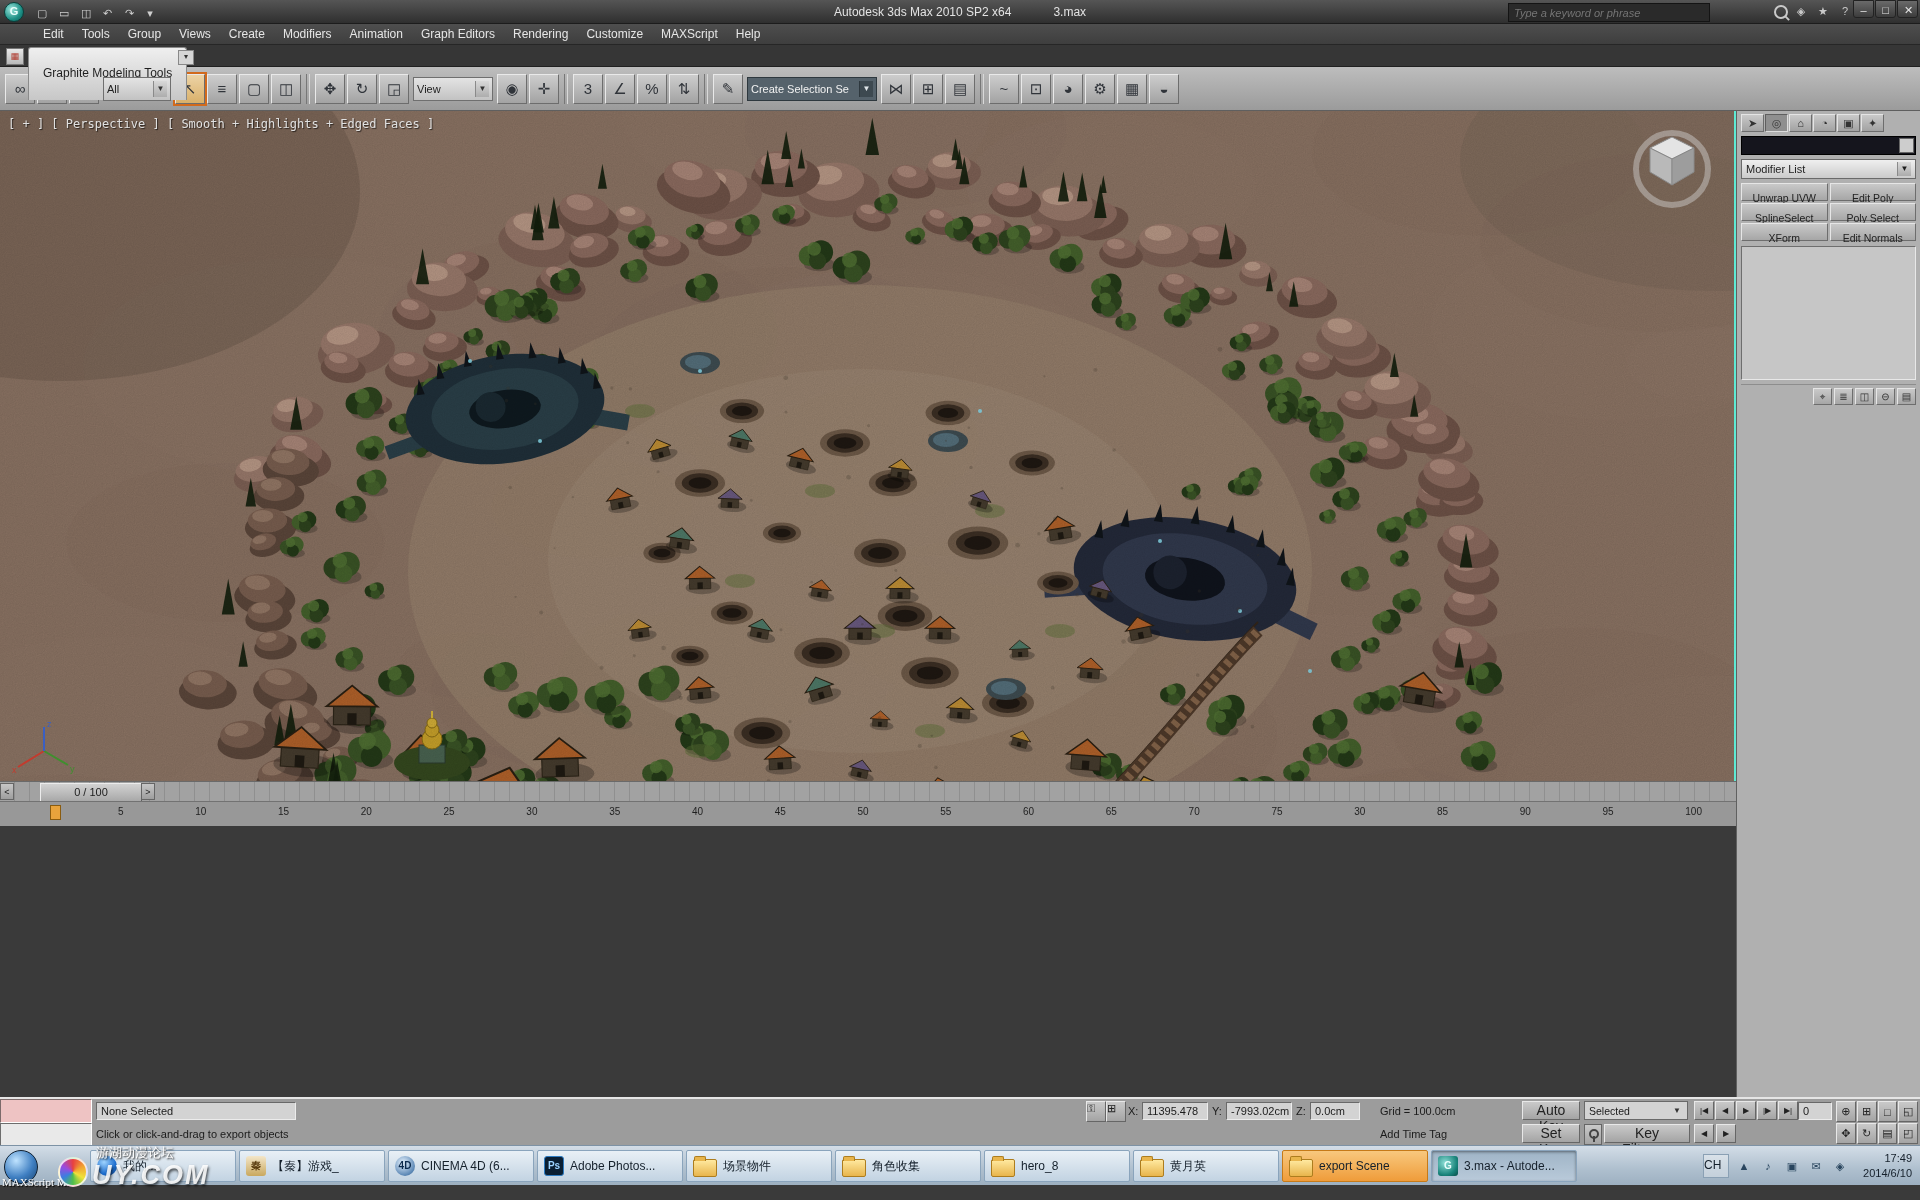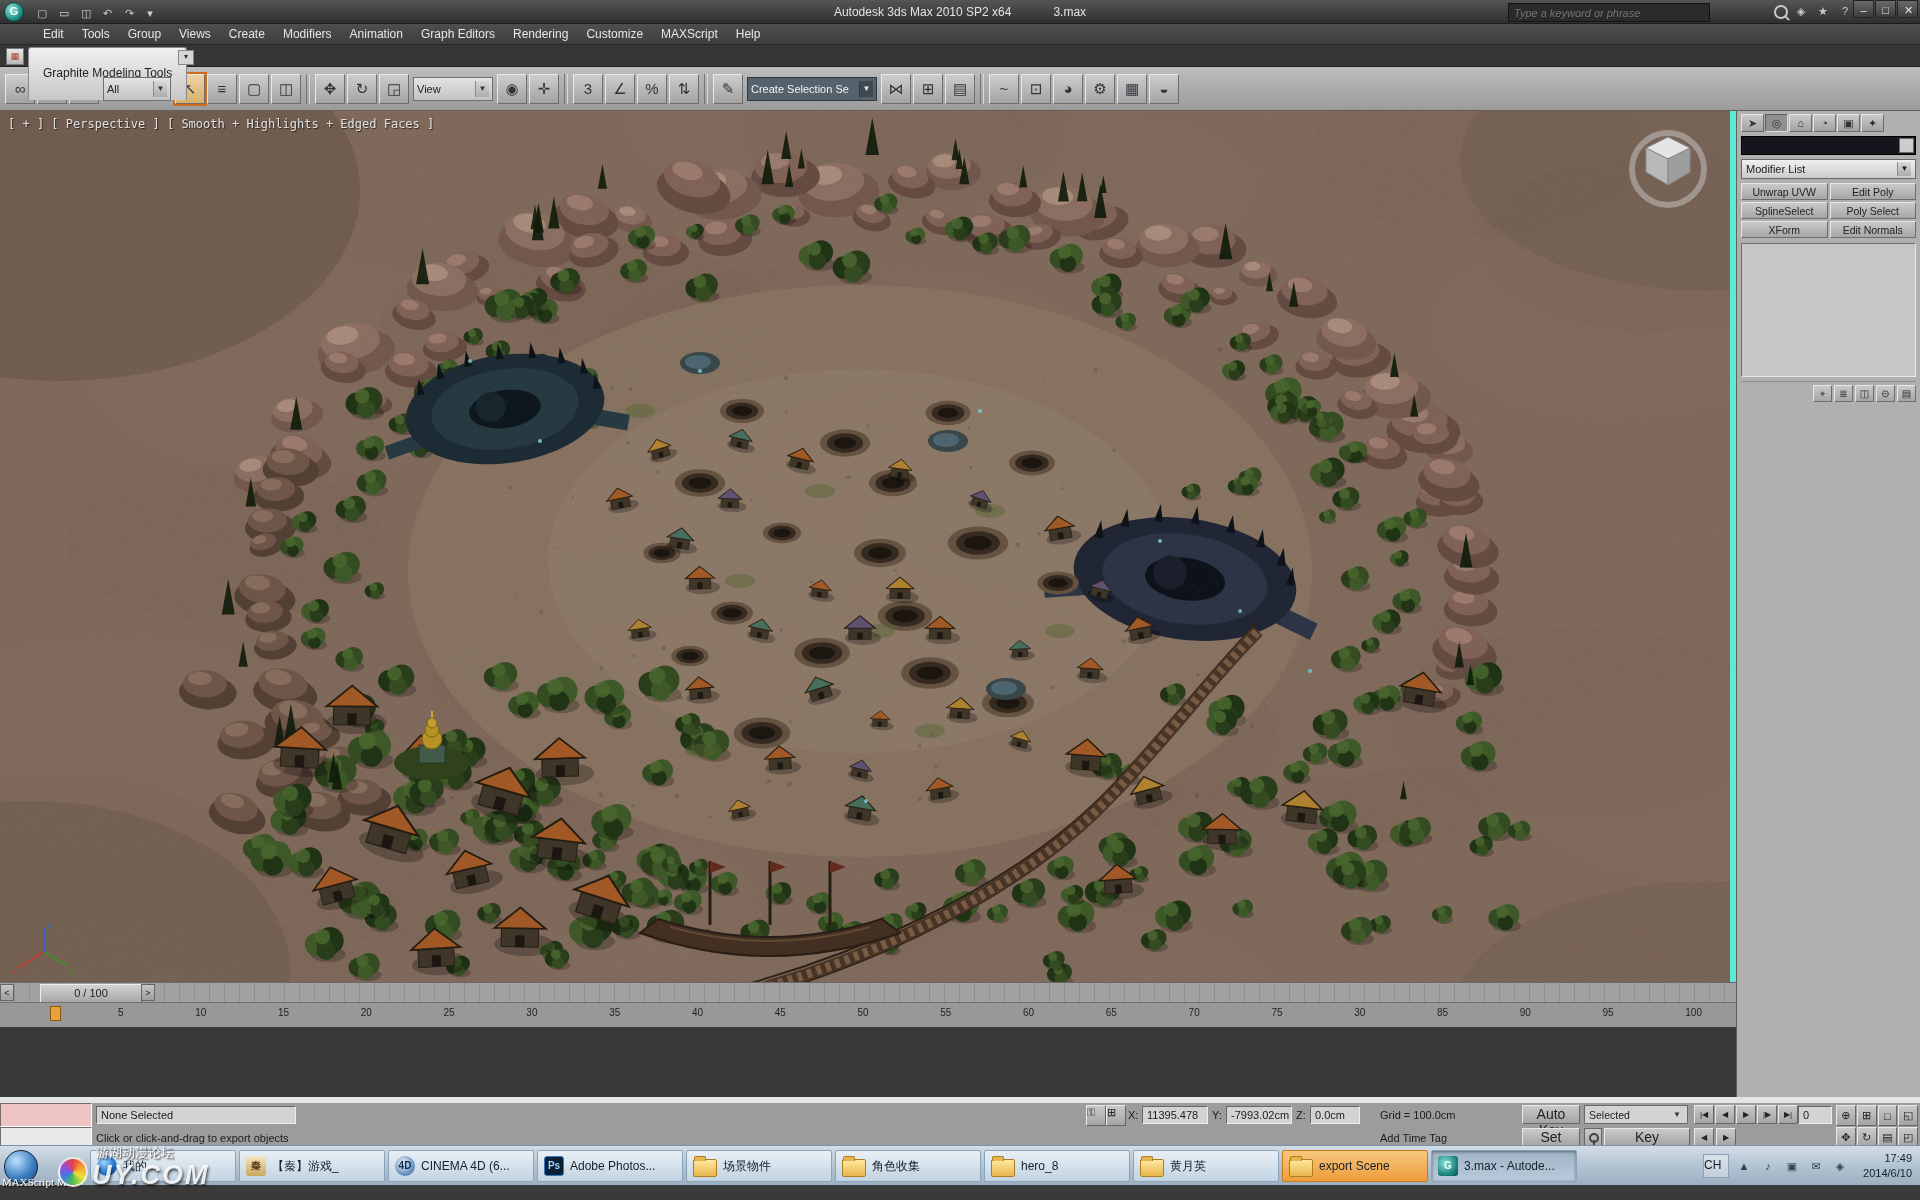--- a/index.html
+++ b/index.html
@@ -57,22 +57,22 @@
   .tdd{height:22px;background:linear-gradient(#e3e3e3,#c2c2c2);border:1px solid #6f6f6f;display:flex;
     align-items:center;font-size:11px;color:#222;padding:0 3px;margin:0 3px;position:relative;}
   .tdd .arr{margin-left:auto;width:13px;height:16px;background:linear-gradient(#d8d8d8,#adadad);
     border-left:1px solid #8a8a8a;font-size:8px;text-align:center;line-height:16px;color:#333;}
   .tdd.dark{background:#55626b;color:#f2f2f2;border-color:#2e383e;}
   .tdd.dark .arr{background:#3d4950;color:#dfe5e8;border-left-color:#2e383e;}
 
   
   #workspace{display:flex;height:986px;}
   #left-col{width:1736px;display:flex;flex-direction:column;}
-  #viewport{position:relative;width:1736px;height:871px;background:#8c7464;overflow:hidden;
-    border-right:6px solid #5eead4;box-sizing:border-box;}
+  #viewport{position:relative;width:1736px;height:670px;background:#8c7464;overflow:hidden;
+    border-right:2px solid #5eead4;box-sizing:border-box;}
   #scene{position:absolute;left:0;top:0;}
   #vp-label{position:absolute;left:8px;top:6px;color:#e0e0e0;font-size:12px;
     font-family:"DejaVu Sans Mono",monospace;text-shadow:1px 1px 1px rgba(0,0,0,.6);}
   #viewcube{position:absolute;right:16px;top:8px;}
   #gizmo{position:absolute;left:10px;bottom:6px;}
 
   
   #cmdpanel{width:184px;background:#b0b0b0;border-left:1px solid #606060;box-sizing:border-box;
     padding:3px 4px;font-size:11px;color:#1d1d1d;}
   #panel-tabs{display:flex;gap:1px;margin-bottom:4px;}
@@ -81,42 +81,42 @@
     align-items:center;justify-content:center;padding:0;}
   .ptab.active{background:#8f8f8f;border-color:#5f5f5f #dcdcdc #dcdcdc #5f5f5f;}
   #obj-name{height:17px;background:#15151d;border:1px solid #000;display:flex;align-items:center;margin-bottom:4px;}
   #obj-name .swatch{margin-left:auto;width:13px;height:13px;background:#cdcdcd;border:1px solid #666;margin-right:1px;}
   #mod-list{height:18px;background:linear-gradient(#efefef,#cbcbcb);border:1px solid #6a6a6a;display:flex;
     align-items:center;padding:0 4px;margin-bottom:4px;}
   #mod-list .arr{margin-left:auto;width:13px;height:14px;background:linear-gradient(#dadada,#ababab);
     border-left:1px solid #8a8a8a;font-size:8px;text-align:center;line-height:13px;}
   #mod-btns{display:grid;grid-template-columns:1fr 1fr;gap:2px;margin-bottom:5px;}
   .mbtn{height:17px;background:linear-gradient(#c9c9c9,#a6a6a6);border:1px solid;
-    border-color:#e6e6e6 #6d6d6d #6d6d6d #e6e6e6;font-size:10.5px;color:#222;padding:0;}
+    border-color:#e6e6e6 #6d6d6d #6d6d6d #e6e6e6;font-size:10.5px;color:#222;padding:8px;}
   #stackbox{height:132px;background:#c6c6c6;border:1px solid;border-color:#6e6e6e #e8e8e8 #e8e8e8 #6e6e6e;
     margin-bottom:4px;}
   #stack-tools{display:flex;gap:2px;justify-content:flex-end;border-top:1px solid #8d8d8d;padding-top:3px;}
   .sbtn{width:19px;height:17px;background:linear-gradient(#c9c9c9,#a6a6a6);border:1px solid;
     border-color:#e6e6e6 #6d6d6d #6d6d6d #e6e6e6;font-size:10px;color:#333;padding:0;}
 
   
   #trackbar{height:20px;background:repeating-linear-gradient(90deg,#a2a2a2 0 14px,#8f8f8f 14px 15px);
     position:relative;border-top:1px solid #6a6a6a;box-sizing:border-box;}
   .tb-arrow{position:absolute;top:1px;width:14px;height:17px;background:linear-gradient(#c6c6c6,#9e9e9e);
     border:1px solid #666;font-size:9px;line-height:16px;text-align:center;color:#222;padding:0;}
   #tb-handle{position:absolute;left:40px;top:1px;width:100px;height:17px;background:linear-gradient(#d2d2d2,#a8a8a8);
     border:1px solid;border-color:#ececec #5f5f5f #5f5f5f #ececec;font-size:11px;text-align:center;color:#1c1c1c;
     line-height:16px;}
   #ruler{height:25px;background:#989898;position:relative;border-top:1px solid #727272;box-sizing:border-box;
     font-size:10px;color:#1f1f1f;}
   #ruler-ticks{position:absolute;left:118px;right:34px;top:4px;display:flex;justify-content:space-between;}
   #ruler-key{position:absolute;left:50px;top:3px;width:9px;height:13px;background:#e8a33c;border:1px solid #8a5c10;}
 
   
-  #statusbar{height:48px;background:#9c9c9c;position:relative;border-top:6px solid #e5e5e5;
+  #statusbar{height:48px;background:#9c9c9c;position:relative;border-top:2px solid #e5e5e5;
     box-sizing:border-box;font-size:11px;color:#1b1b1b;}
   #listener-pink{position:absolute;left:0;top:0;width:92px;height:24px;background:#eec3c3;
     border:1px solid;border-color:#7c6a6a #fff #fff #7c6a6a;box-sizing:border-box;}
   #listener-white{position:absolute;left:0;top:24px;width:92px;height:23px;background:#e9e9e9;
     border:1px solid;border-color:#6d6d6d #fff #fff #6d6d6d;box-sizing:border-box;}
   .sfield{position:absolute;height:18px;background:#d3d3d3;border:1px solid;
     border-color:#696969 #ececec #ececec #696969;box-sizing:border-box;padding:1px 4px;line-height:14px;}
   .slabel{position:absolute;line-height:18px;}
   .sbtn2{position:absolute;height:19px;background:linear-gradient(#c9c9c9,#a4a4a4);border:1px solid;
     border-color:#e8e8e8 #666 #666 #e8e8e8;font-size:14px;color:#222;box-sizing:border-box;padding:0 6px;}

